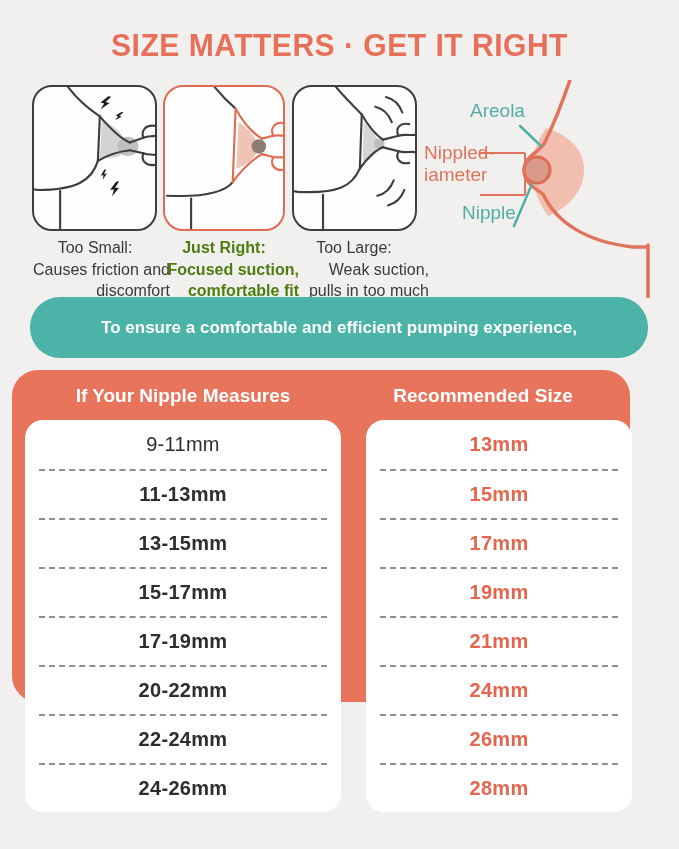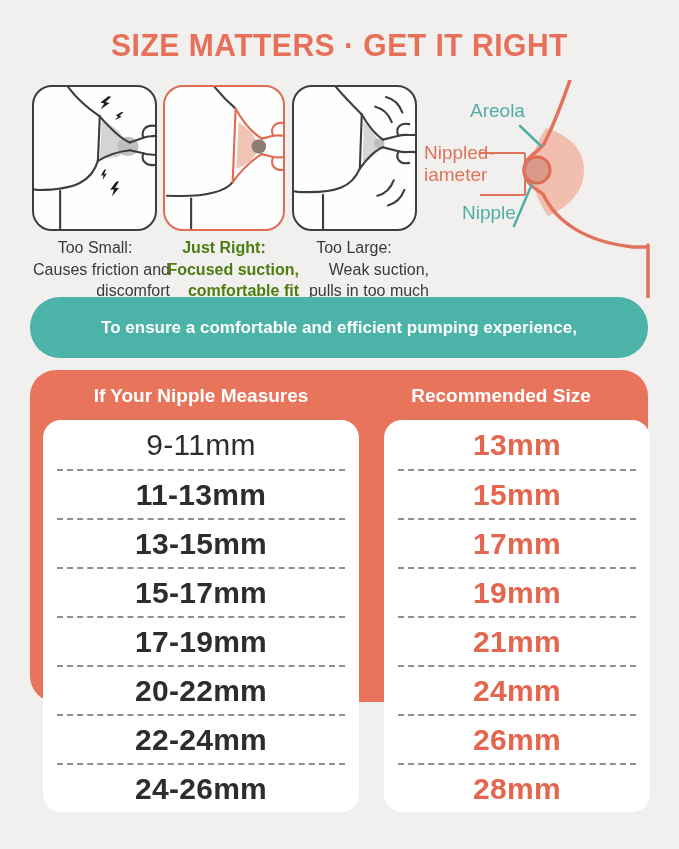--- a/index.html
+++ b/index.html
@@ -36,39 +36,39 @@
   .coral-label { color:#E0735C; }
   
   .banner {
     position:absolute; left:30px; top:297px; width:618px; height:61px;
     background:#4CB3A8; border-radius:30px; color:#FFFFFF;
     display:flex; flex-direction:column; justify-content:center; align-items:center;
     font-size:17px; font-weight:700; line-height:1.5; text-align:center;
   }
   
   .size-table {
-    position:absolute; left:30px; top:370px; width:618px; height:332px;
+    position:absolute; left:12px; top:370px; width:618px; height:332px;
     background:#E8745C; border-radius:26px;padding-left:10px;
   }
   .table-header {
     position:absolute; top:0; height:50px; line-height:52px;
     text-align:center; color:#FFFFFF; font-size:19px; font-weight:700;
   }
   .table-header.left  { left:13px;  width:316px; }
   .table-header.right { left:338px; width:266px; }
   .panel {
     position:absolute; top:50px; height:392px; background:#FFFFFF;
     border-radius:18px; padding:0 14px;
     display:flex; flex-direction:column;
   }
   .panel.left  { left:13px;  width:316px; }
   .panel.right { left:338px; width:266px;margin-left:16px; }
   .cell {
     height:49px; display:flex; align-items:center; justify-content:center;
-    font-size:30px; color:#2D2D2D; letter-spacing:0.3px;
+    font-size:20px; color:#2D2D2D; letter-spacing:0.3px;
   }
   .cell + .cell { border-top:2px dashed #8F8F8F;font-weight:bold; }
   .panel.right .cell { color:#E4664E; font-weight:700; }
 </style>
 </head>
 <body>
 
 <div class="page">
 
   <div class="title">SIZE MATTERS · GET IT RIGHT</div>

